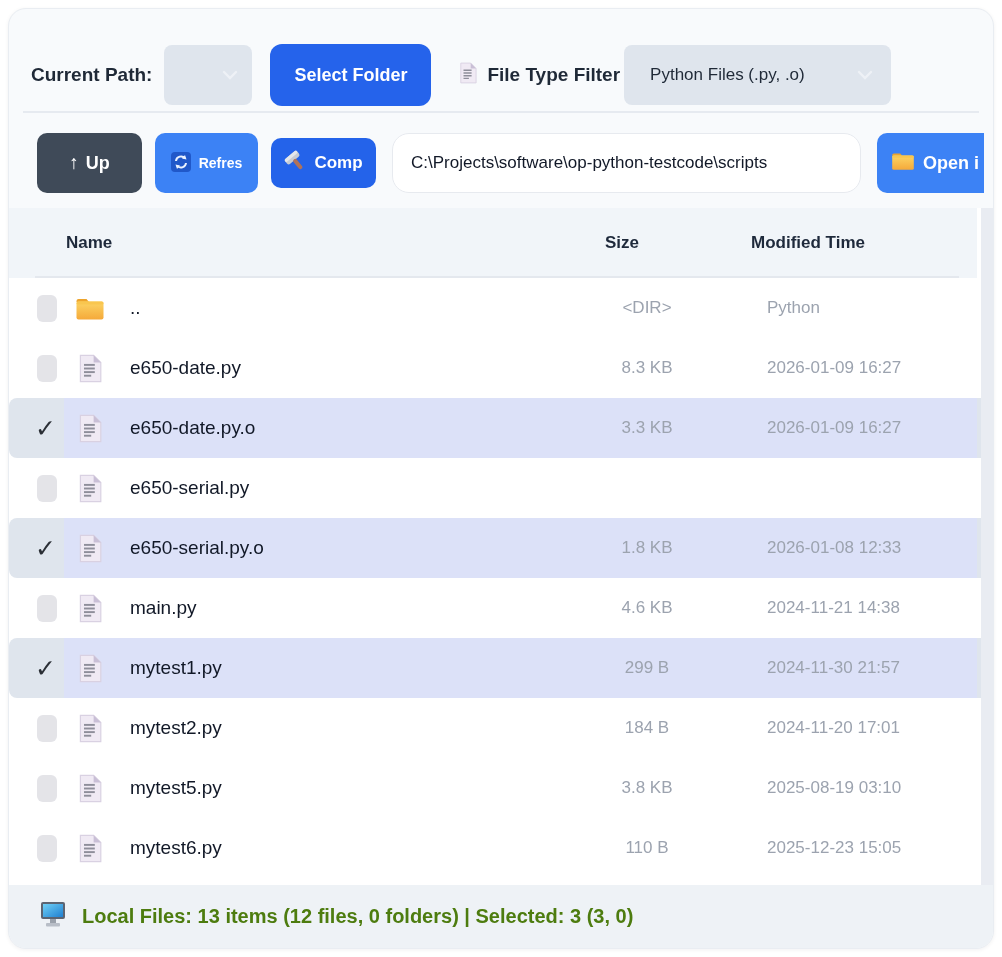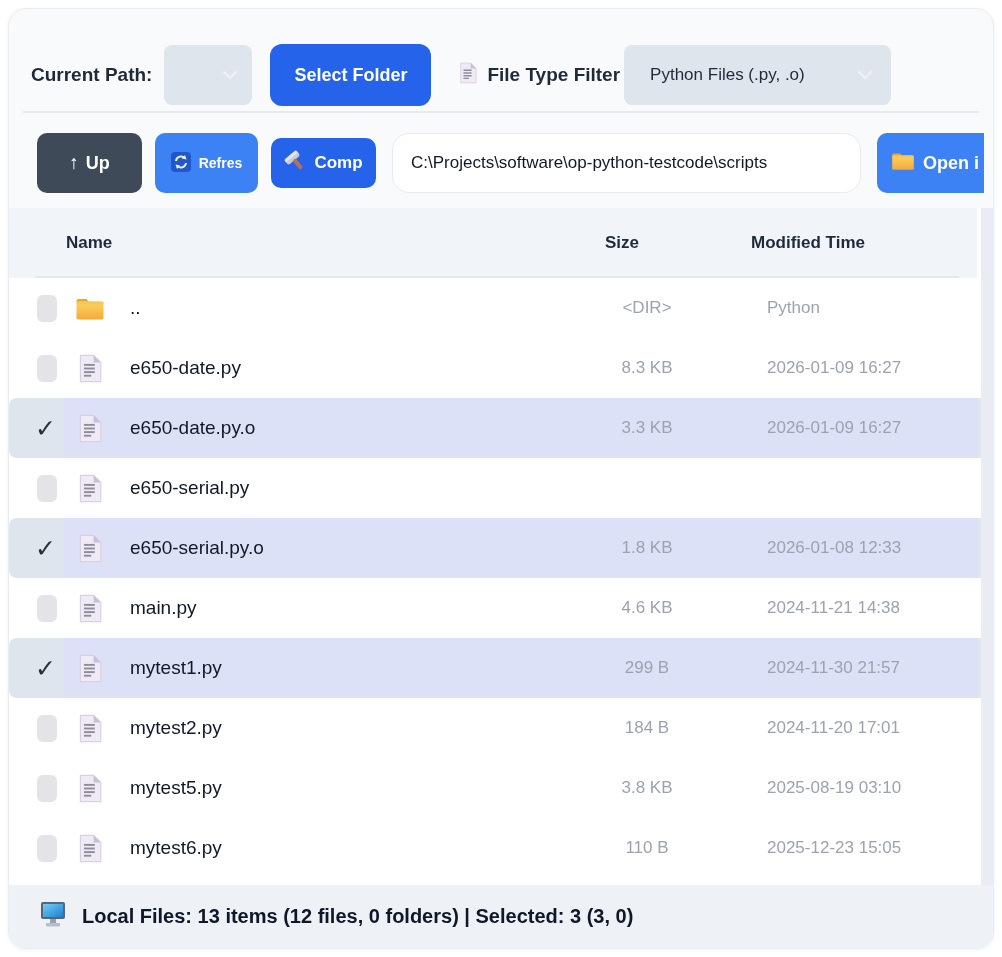--- a/index.html
+++ b/index.html
@@ -70,21 +70,21 @@
            overflow:hidden; }
   .fsize { width:200px; flex:none; text-align:center; font-size:17px; color:#9ca3af; }
   .fmod  { width:230px; flex:none; padding-left:20px; font-size:17px; color:#9ca3af;
            white-space:nowrap; }
   .scrollbar { position:absolute; right:0; top:0; bottom:0; width:12px;
                background:#e9ecf2; }
 
   
   .statusbar { height:63px; flex:none; background:#eef2f6; display:flex;
                align-items:center; padding-left:30px; gap:15px; }
-  .status-text { font-size:20px; font-weight:bold; color:#0f172a;text-align:center; }
+  .status-text { font-size:20px; font-weight:bold; color:#4d7c0f;text-align:center; }
 
   .chev svg { display:block; }
 </style>
 </head>
 <body>
 
 <svg width="0" height="0" style="position:absolute">
   <defs>
     <linearGradient id="foldGrad" x1="0" y1="0" x2="0" y2="1">
       <stop offset="0" stop-color="#fcd565"></stop>

